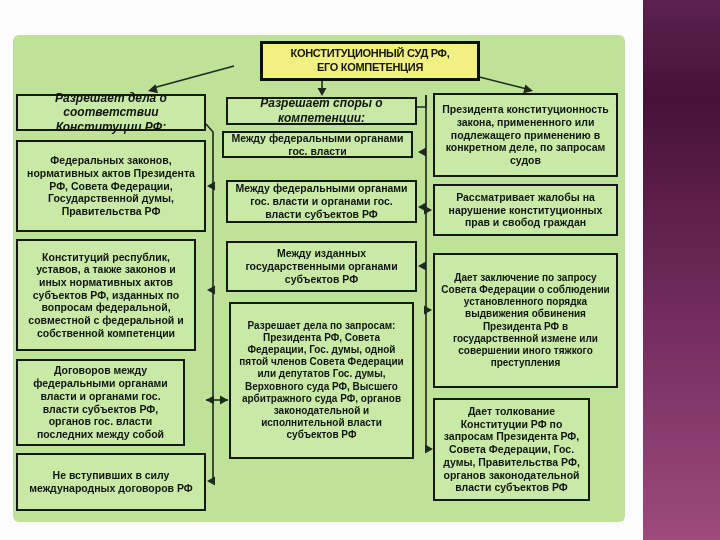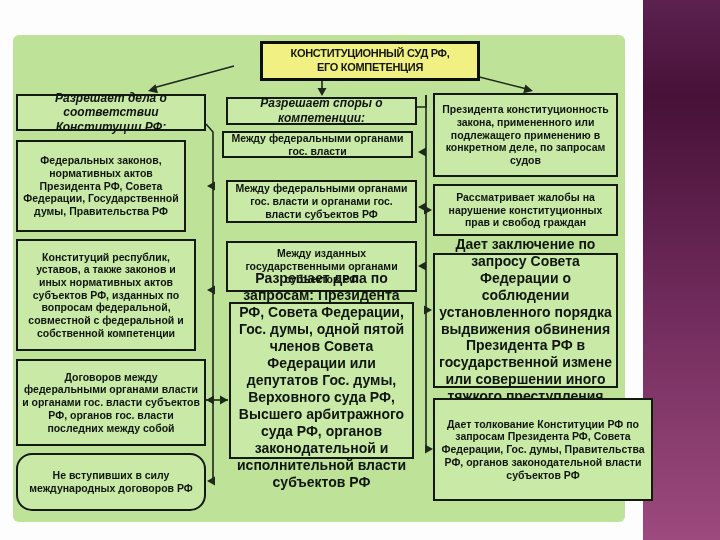--- a/index.html
+++ b/index.html
@@ -25,21 +25,21 @@
     color:#101510;padding:2px 4px;
   }
   .hdr{font-style:italic;}
   .title-box{
     position:absolute;box-sizing:border-box;z-index:3;
     background:var(--title_bg);border:3px solid #0d0d0d;
     display:flex;align-items:center;justify-content:center;
     text-align:center;font-weight:bold;font-size:11px;letter-spacing:-0.3px;
     line-height:1.25;white-space:pre-line;color:#15150a;
   }
-  .small{font-size:14px;text-align:center;}
+  .small{font-size:10px;text-align:center;}
   line,polyline,path{stroke:#1e291d;stroke-width:1.6;fill:none;}
   polygon{fill:#1e291d;stroke:none;}
 </style>
 </head>
 <body>
 
 <div class="side-band"></div>
 <div class="panel"></div>
 
 <svg class="connectors" viewBox="0 0 720 540">
@@ -68,27 +68,27 @@
   <polygon points="418,266 426,261.5 426,270.5"></polygon>
   <polygon points="432,210 424,205.5 424,214.5"></polygon>
   <polygon points="432,310 424,305.5 424,314.5"></polygon>
   <polygon points="433,449 425,444.5 425,453.5"></polygon>
 </svg>
 
 <div class="title-box" style="left:232px;top:41px;width:220px;height:40px;margin-left:28px;">КОНСТИТУЦИОННЫЙ СУД РФ,
 ЕГО КОМПЕТЕНЦИЯ</div>
 
 <div class="box hdr" style="left:16px;top:94px;width:190px;height:37px;font-size:12px;">Разрешает дела о соответствии Конституции РФ:</div>
-<div class="box" style="left:16px;top:140px;width:170px;height:92px;">Федеральных законов, нормативных актов Президента РФ, Совета Федерации, Государственной думы, Правительства РФ</div>
+<div class="box" style="left:16px;top:140px;width:190px;height:92px;">Федеральных законов, нормативных актов Президента РФ, Совета Федерации, Государственной думы, Правительства РФ</div>
 <div class="box" style="left:16px;top:239px;width:180px;height:112px;">Конституций республик, уставов, а также законов и иных нормативных актов субъектов РФ, изданных по вопросам федеральной, совместной с федеральной и собственной компетенции</div>
-<div class="box" style="left:16px;top:359px;width:190px;height:87px;">Договоров между федеральными органами власти и органами гос. власти субъектов РФ, органов гос. власти последних между собой</div>
-<div class="box" style="left:16px;top:453px;width:190px;height:58px;border-radius:16px;">Не вступивших в силу международных договоров РФ</div>
+<div class="box" style="left:16px;top:359px;width:169px;height:87px;">Договоров между федеральными органами власти и органами гос. власти субъектов РФ, органов гос. власти последних между собой</div>
+<div class="box" style="left:16px;top:453px;width:190px;height:58px;">Не вступивших в силу международных договоров РФ</div>
 
 <div class="box hdr" style="left:226px;top:97px;width:191px;height:28px;font-size:12px;">Разрешает споры о компетенции:</div>
 <div class="box" style="left:222px;top:131px;width:191px;height:27px;">Между федеральными органами гос. власти</div>
 <div class="box" style="left:226px;top:180px;width:191px;height:43px;">Между федеральными органами гос. власти и органами гос. власти субъектов РФ</div>
 <div class="box" style="left:226px;top:241px;width:191px;height:51px;">Между изданных государственными органами субъектов РФ</div>
 <div class="box small" style="left:229px;top:302px;width:185px;height:157px;">Разрешает дела по запросам: Президента РФ, Совета Федерации, Гос. думы, одной пятой членов Совета Федерации или депутатов Гос. думы, Верховного суда РФ, Высшего арбитражного суда РФ, органов законодательной и исполнительной власти субъектов РФ</div>
 
 <div class="box" style="left:433px;top:93px;width:185px;height:84px;">Президента конституционность закона, примененного или подлежащего применению в конкретном деле, по запросам судов</div>
 <div class="box" style="left:433px;top:184px;width:185px;height:52px;">Рассматривает жалобы на нарушение конституционных прав и свобод граждан</div>
 <div class="box small" style="left:433px;top:253px;width:185px;height:135px;">Дает заключение по запросу Совета Федерации о соблюдении установленного порядка выдвижения обвинения Президента РФ в государственной измене или совершении иного тяжкого преступления</div>
-<div class="box" style="left:433px;top:398px;width:220px;height:103px;">Дает толкование Конституции РФ по запросам Президента РФ, Совета Федерации, Гос. думы, Правительства РФ, органов законодательной власти субъектов РФ</div>
+<div class="box" style="left:433px;top:398px;width:157px;height:103px;">Дает толкование Конституции РФ по запросам Президента РФ, Совета Федерации, Гос. думы, Правительства РФ, органов законодательной власти субъектов РФ</div>
 
 </body></html>

